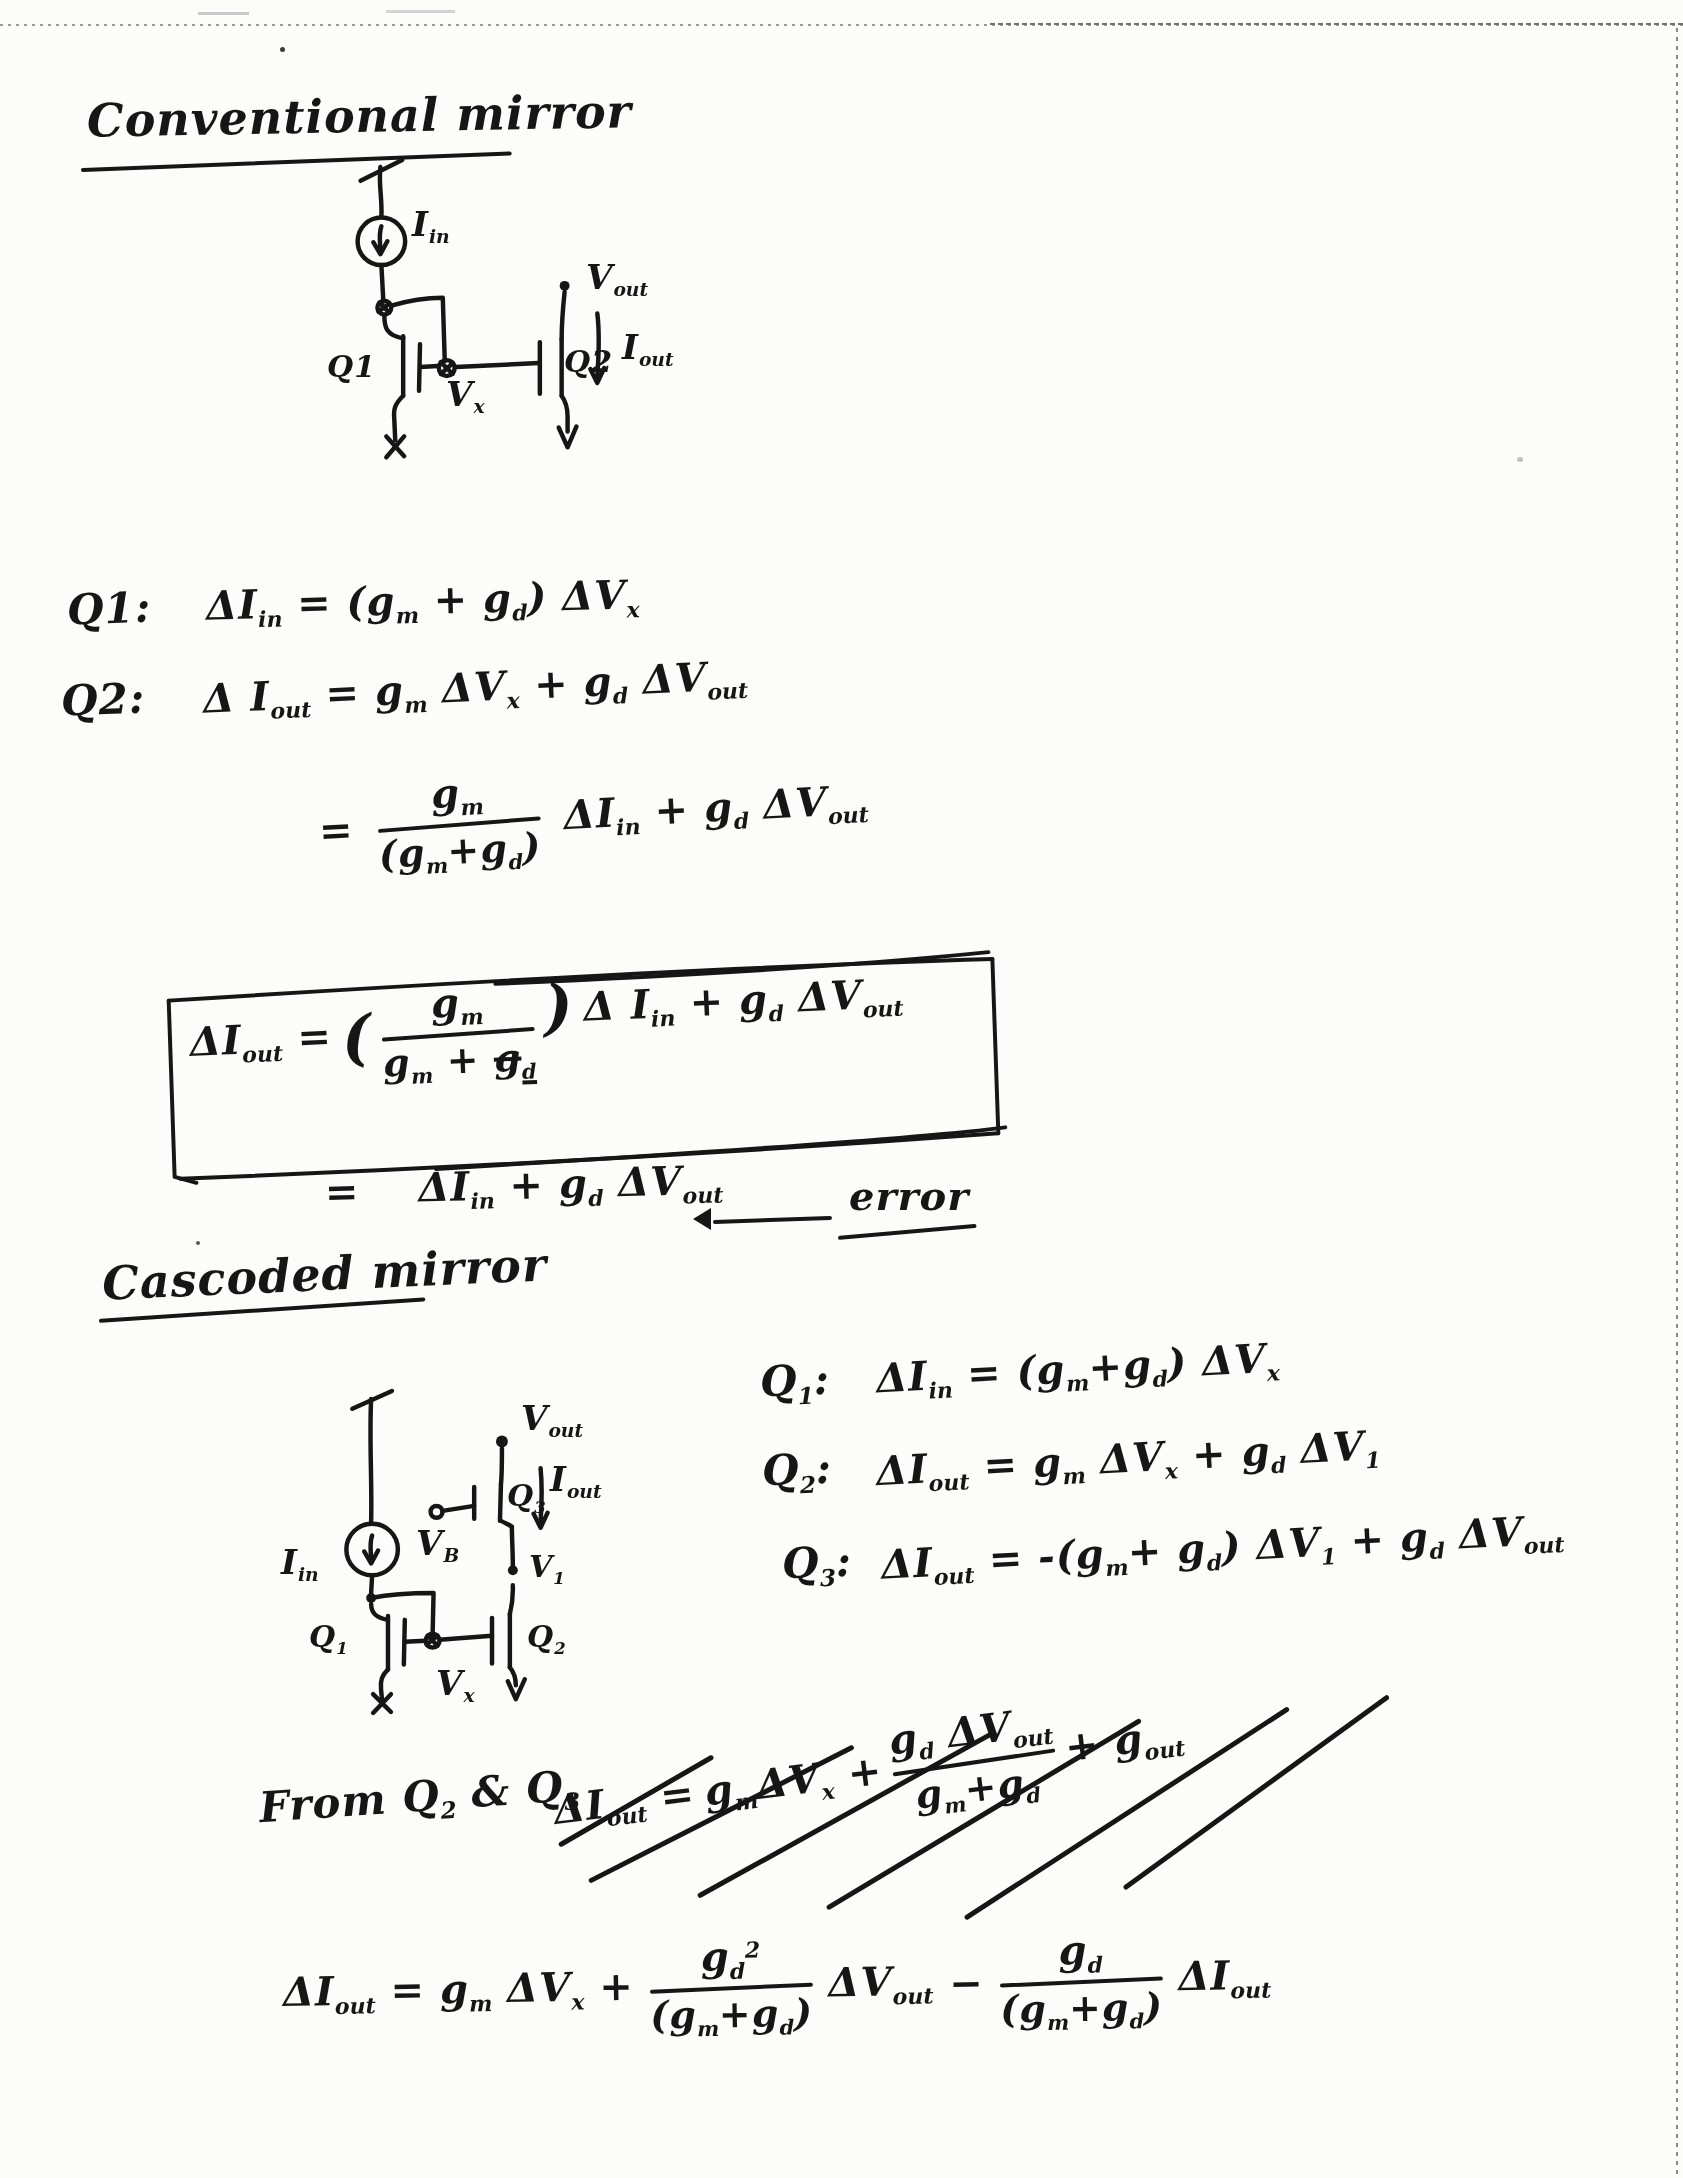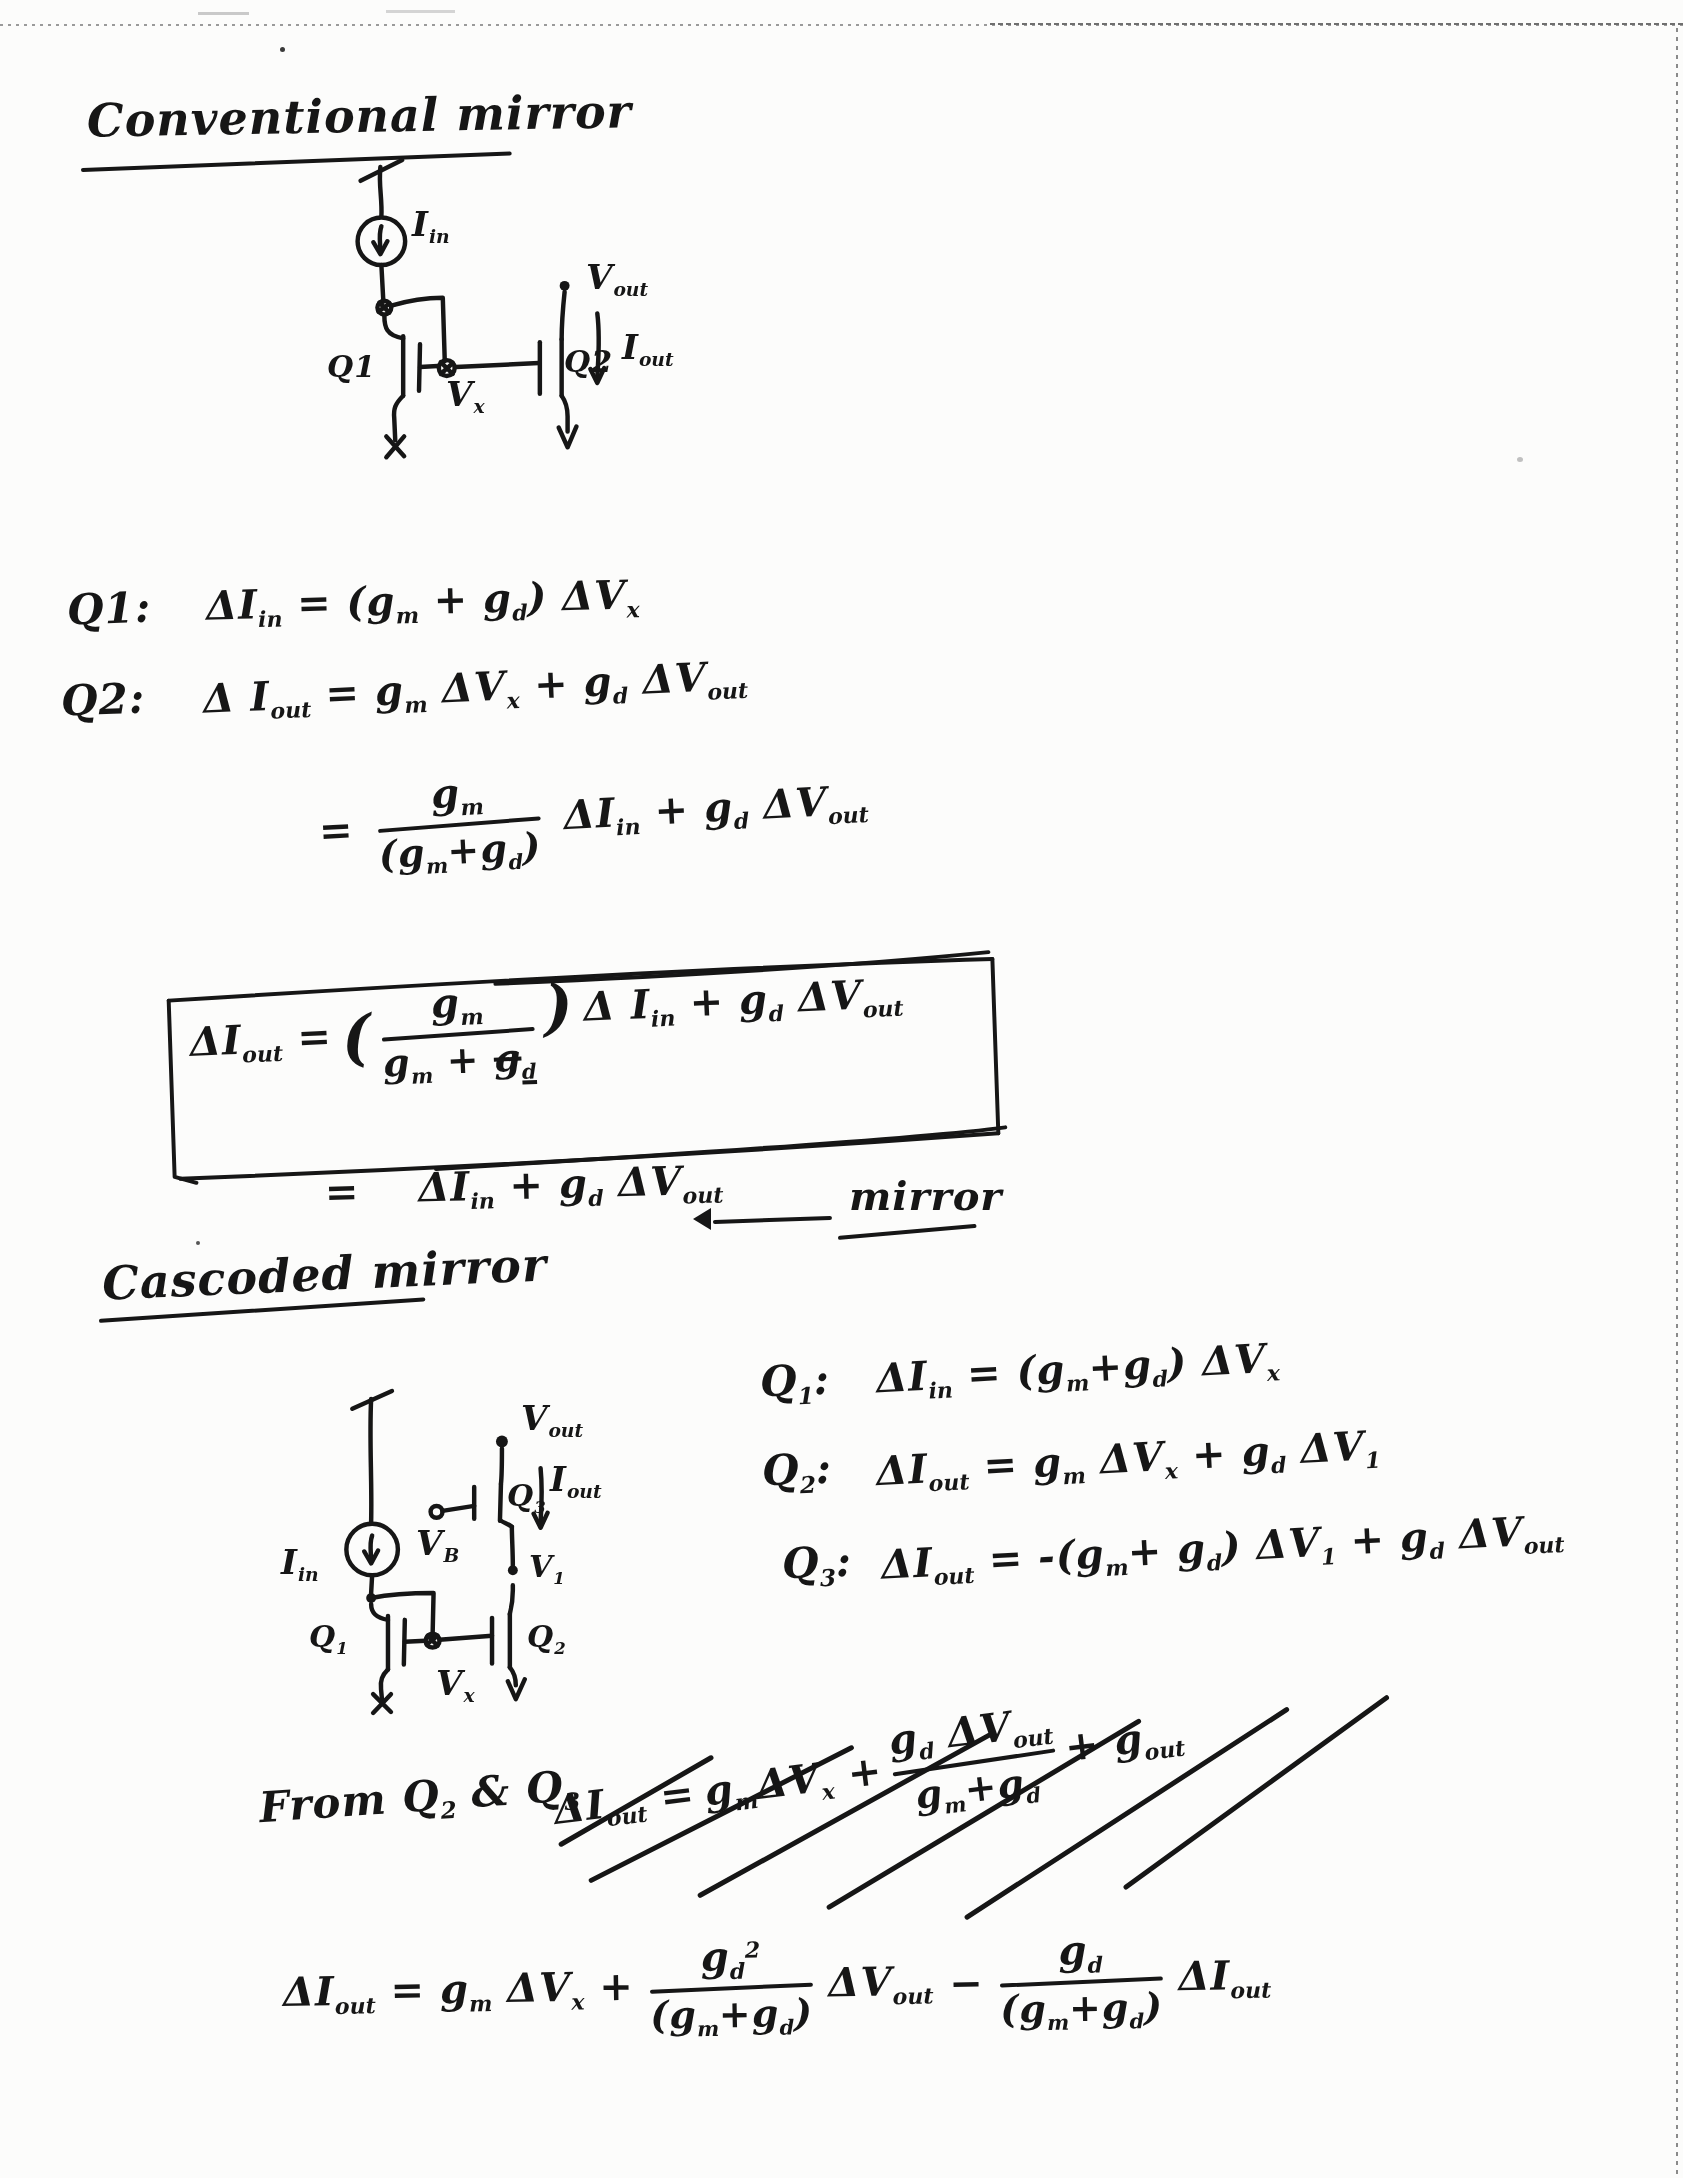--- a/index.html
+++ b/index.html
@@ -137,21 +137,21 @@
   <span class="paren paren-hi">)</span>
   <span style="transform:translateY(-18px)">Δ I<sub>in</sub>  +  g<sub>d</sub>  ΔV<sub>out</sub></span>
 </div>
 
 <div class="abs row hw eq" style="left:325px;top:1168px;transform:rotate(-1.5deg);transform-origin:left center;gap:59px">
   <span>=</span>
   <span>ΔI<sub>in</sub> +  g<sub>d</sub> ΔV<sub>out</sub></span>
 </div>
 <div class="ink-line" style="left:713px;top:1220px;width:119px;height:4px;transform:rotate(-2deg)"></div>
 <div class="tri-left" style="left:693px;top:1208px"></div>
-<span class="abs hw eq" style="left:849px;top:1174px;transform:rotate(-3deeg)">mirror</span>
+<span class="abs hw eq" style="left:849px;top:1174px;transform:rotate(-3deeg)">error</span>
 <div class="ink-line" style="left:838px;top:1236px;width:139px;height:4px;transform:rotate(-5deg)"></div>
 
 <div class="abs hw title" style="left:102px;top:1249px;transform:rotate(-2.5deg)">Cascoded mirror</div>
 <div class="ink-line" style="left:99px;top:1319px;width:327px;height:4px;transform:rotate(-3.8deg)"></div>
 
 <svg class="circ" style="left:277px;top:1381px" width="436" height="337" viewBox="0 0 440 340">
   <g>
     <path d="M76,28 L116,10"></path>
     <path d="M95,18 C93,60 96,100 95,142"></path>
   </g>

